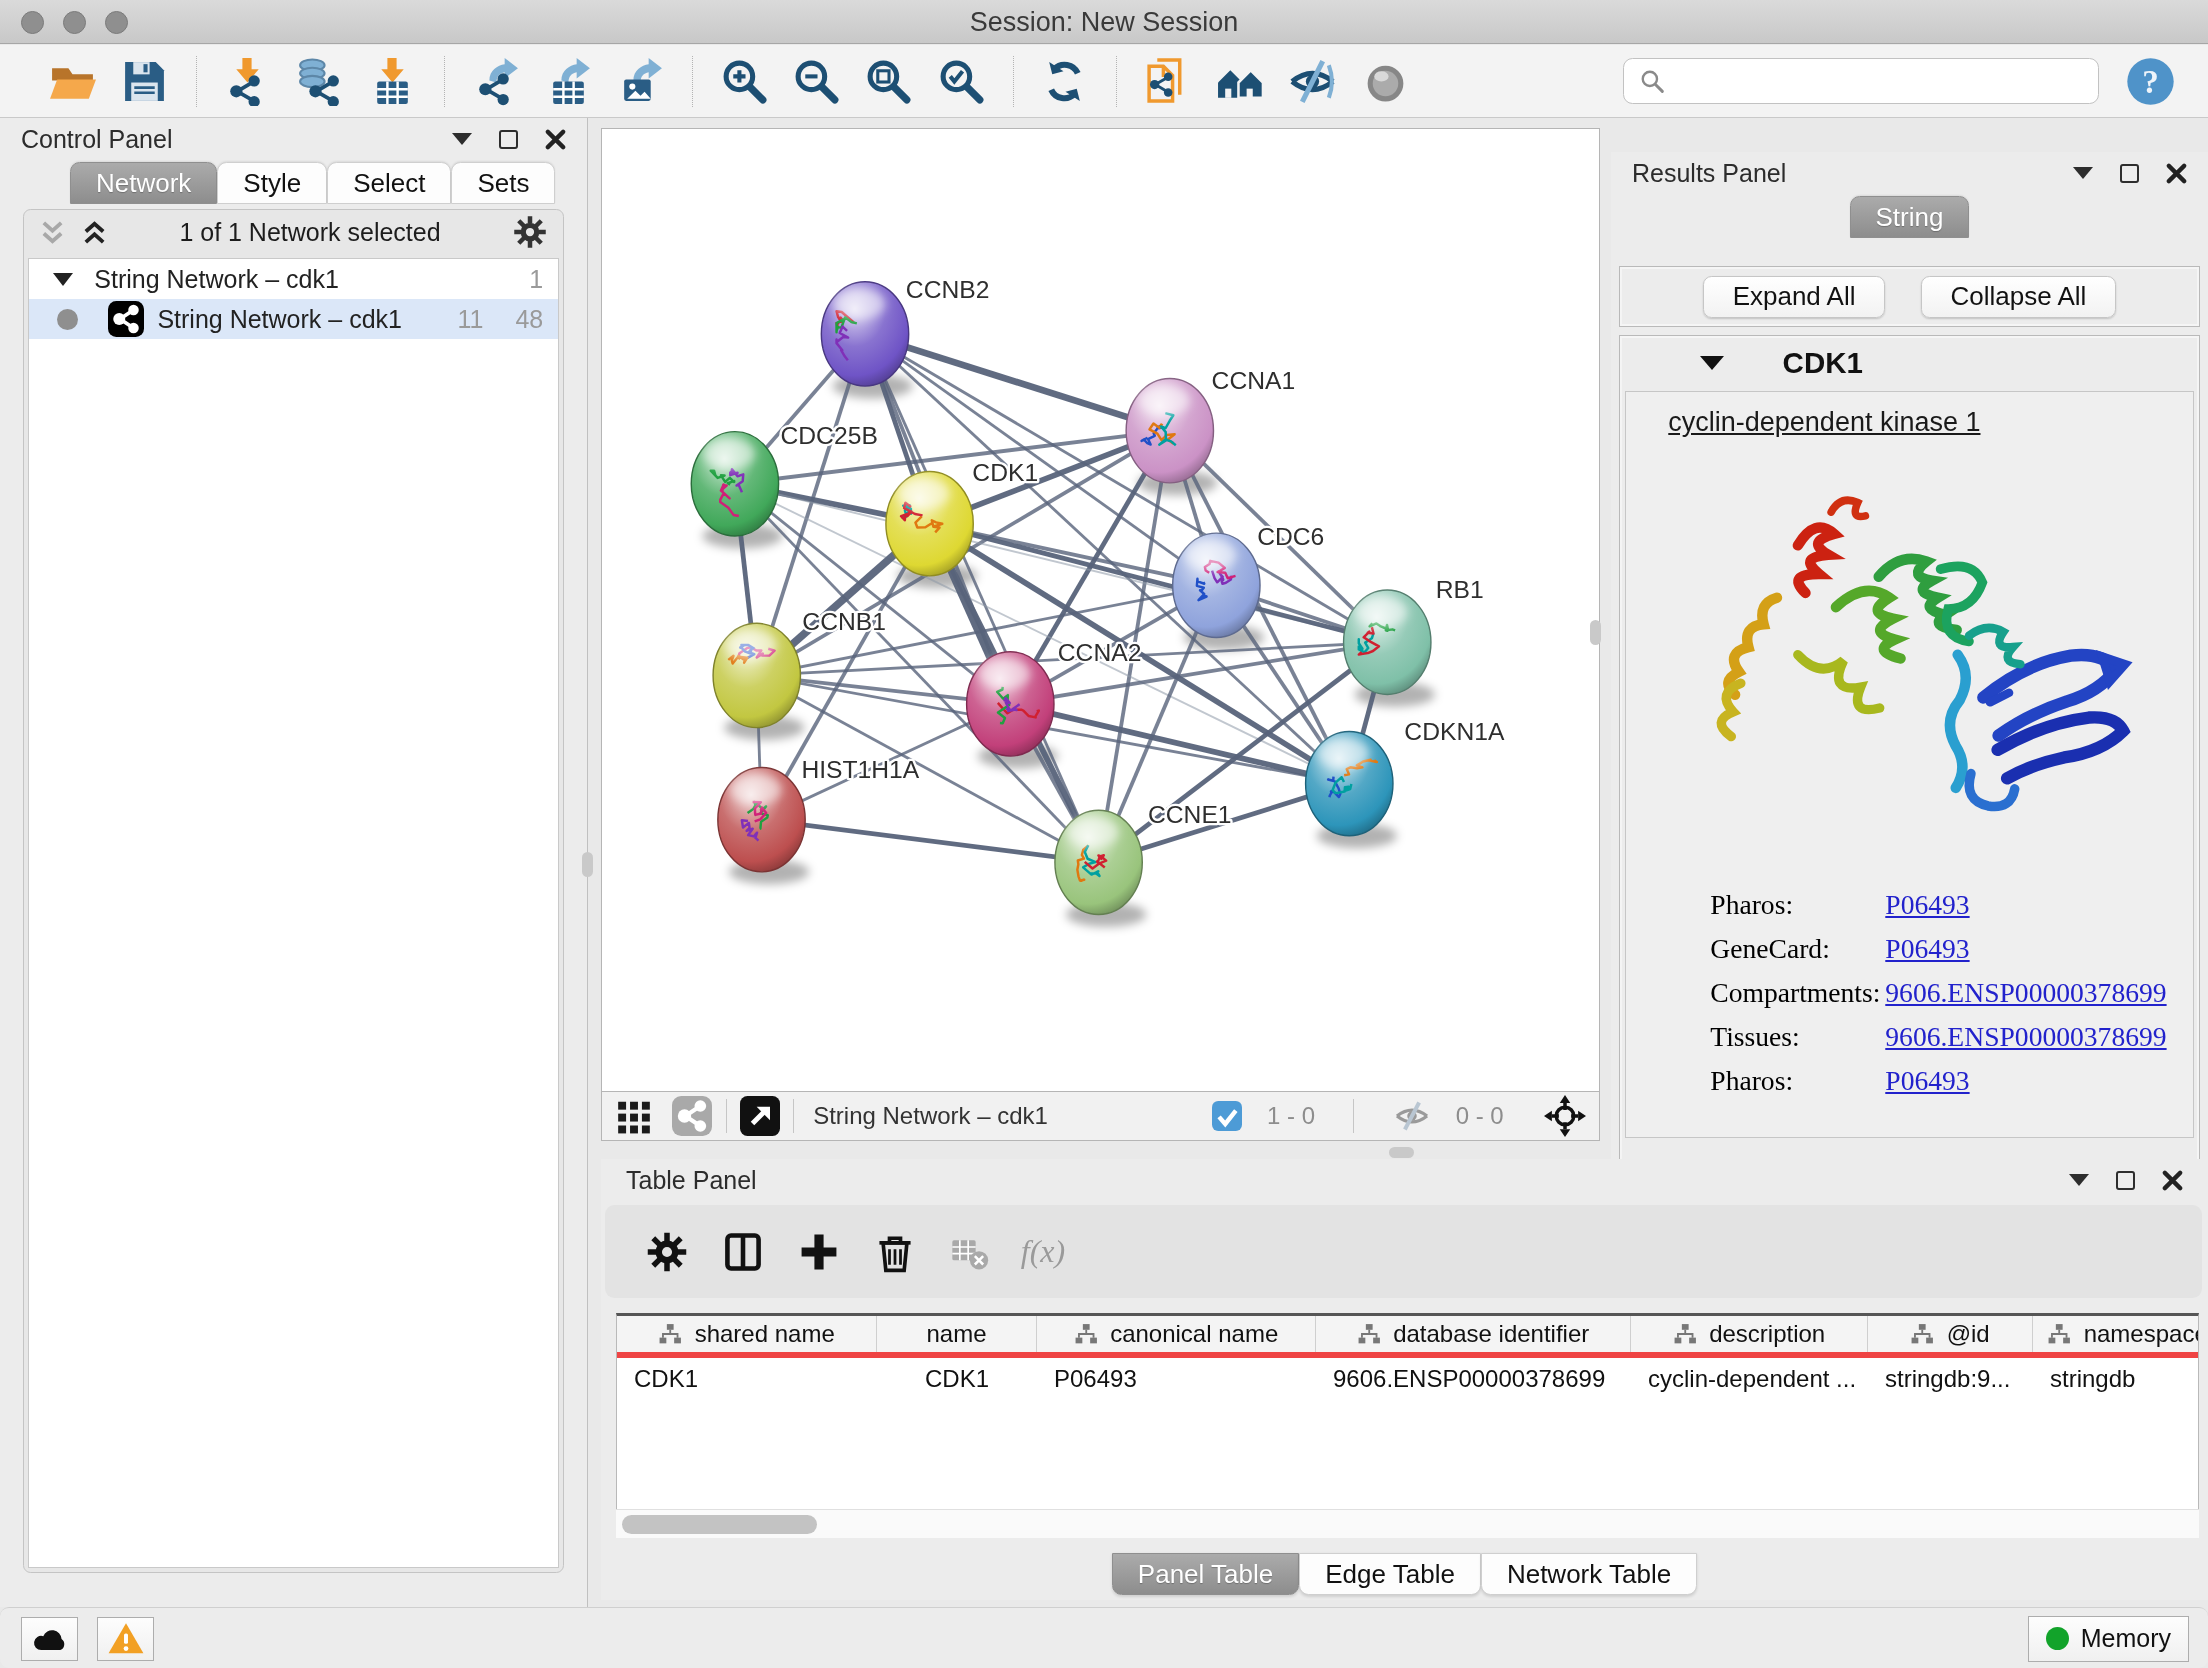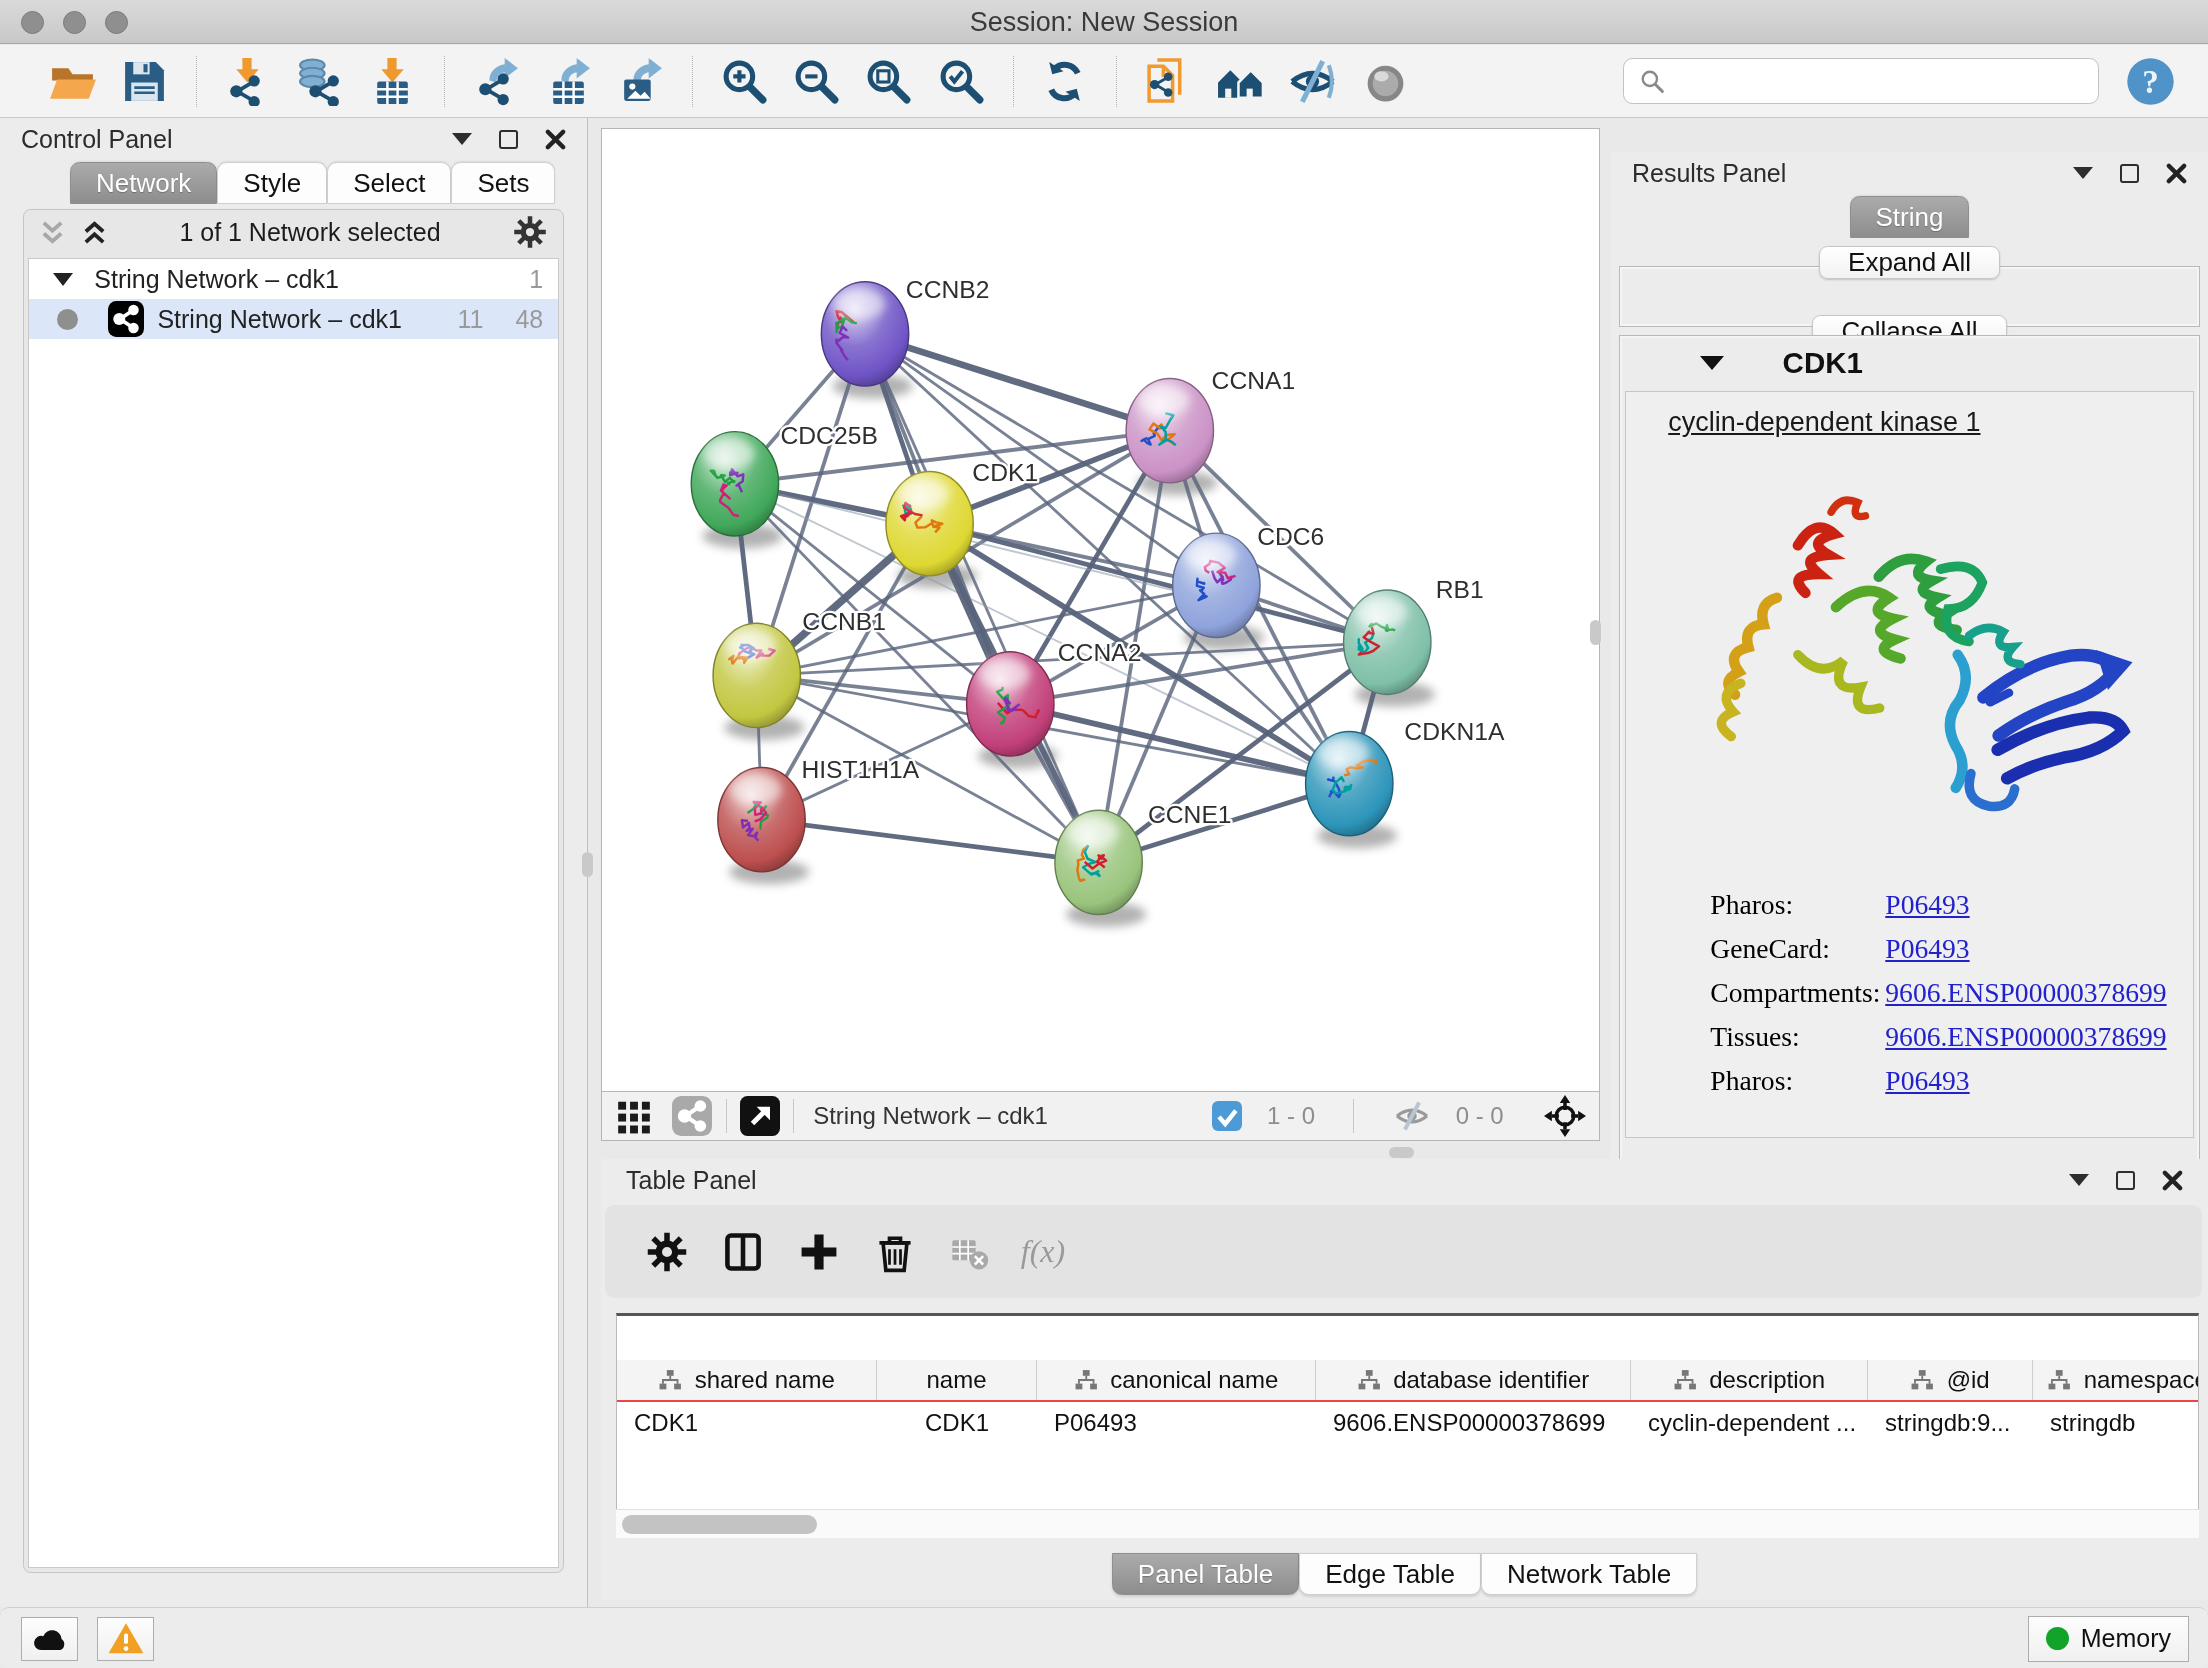--- a/index.html
+++ b/index.html
@@ -62,21 +62,21 @@
               border:1px solid #b5b5b5;border-top:none;display:flex;align-items:center;padding:0 13.3px;font-size:24px;}
   .ns-sep{height:34px;border-left:1px solid #c6c6c6;margin:0 13.3px;}
   .ns-name{color:#333;margin-left:5.7px;}
   .ns-right{margin-left:auto;display:flex;align-items:center;gap:25px;color:#8d8d8d;}
   .ns-ibtn{background:none;border:none;padding:0;display:flex;align-items:center;}
 
   
   .results-panel{position:absolute;left:1611px;top:0;width:597px;height:1033px;background:#ececec;margin-top:34px;}
   .rp-tabrow{position:absolute;left:0;right:0;top:44px;display:flex;justify-content:center;}
   .rp-box1{position:absolute;left:7.6px;right:7.6px;top:114px;height:61px;border:1px solid #b9b9b9;
-           box-shadow:inset 0 0 0 1.9px #f5f5f5;display:flex;align-items:center;justify-content:center;gap:36px;flex-direction:column;}
+           box-shadow:inset 0 0 0 1.9px #f5f5f5;display:flex;align-items:center;justify-content:center;gap:36px;}
   .rp-btn{height:42px;padding:0 28.5px;background:linear-gradient(#ffffff,#f2f2f2);border:1px solid #c6c6c6;
           border-radius:8.6px;font-size:26px;color:#111;box-shadow:0 1px 1.9px rgba(0,0,0,.18);font-family:inherit;}
   .rp-box2{position:absolute;left:7.6px;right:7.6px;top:183px;bottom:21px;border:1px solid #b9b9b9;
            box-shadow:inset 0 0 0 1.9px #f5f5f5;background:#ececec;}
   .rp-entry-header{height:53px;display:flex;align-items:center;padding:0 0 0 80px;}
   .rp-entry-caret{width:0;height:0;border-left:12.4px solid transparent;border-right:12.4px solid transparent;
                   border-top:14.3px solid #111;margin-right:59px;}
   .rp-entry-name{font-size:29.5px;font-weight:bold;color:#111;}
   .rp-entry-body{position:absolute;left:5.7px;right:5.7px;top:55px;bottom:25px;border:1px solid #c6c6c6;background:#efefef;overflow:hidden;}
   .rp-desc{font-size:27px;color:#1a1a1a;padding:15px 0 0 42px;text-decoration:underline;}
@@ -88,21 +88,21 @@
   .cl-value{color:#2222cc;text-decoration:underline;margin-left:23px;}
 
   
   .table-panel{position:absolute;left:601px;top:1041px;width:1607px;height:441px;background:#ececec;}
   .tp-toolbar{position:absolute;left:3.8px;right:5.7px;top:46px;height:93px;background:#e3e3e3;border-radius:9.5px;
               display:flex;align-items:center;gap:32px;padding-left:40px;}
   .tp-ibtn{background:none;border:none;padding:0;display:flex;align-items:center;}
   .fx{font-family:"Liberation Serif","DejaVu Serif",serif;font-style:italic;font-size:32px;color:#9a9a9a;}
   .tp-table{position:absolute;left:15px;right:9.5px;top:154px;height:224px;background:#fff;
             border:1px solid #b9b9b9;border-top:3.8px solid #555;overflow:hidden;}
-  .th-row{display:flex;height:42px;background:#f4f4f4;border-bottom:2px solid #ef4444;margin-top:44px;}
+  .th-row{display:flex;height:42px;background:#f4f4f4;border-bottom:6px solid #ef4444;}
   .th{display:flex;align-items:center;justify-content:center;gap:11.4px;font-size:24px;color:#111;
       border-right:1px solid #cfcfcf;overflow:hidden;white-space:nowrap;flex:0 0 auto;}
   .td-row{display:flex;height:42px;}
   .td{display:flex;align-items:center;font-size:24px;color:#111;padding:0 17px;overflow:hidden;
       white-space:nowrap;flex:0 0 auto;}
   .tp-scroll{position:absolute;left:15px;right:9.5px;top:350px;height:28.5px;background:#fafafa;border-top:1px solid #e0e0e0;}
   .tp-thumb{position:absolute;left:5.7px;top:4.8px;width:195px;height:19px;border-radius:9.5px;background:#c3c3c3;}
   .tp-tabs{position:absolute;left:0;right:0;top:394px;display:flex;justify-content:center;}
 
   

